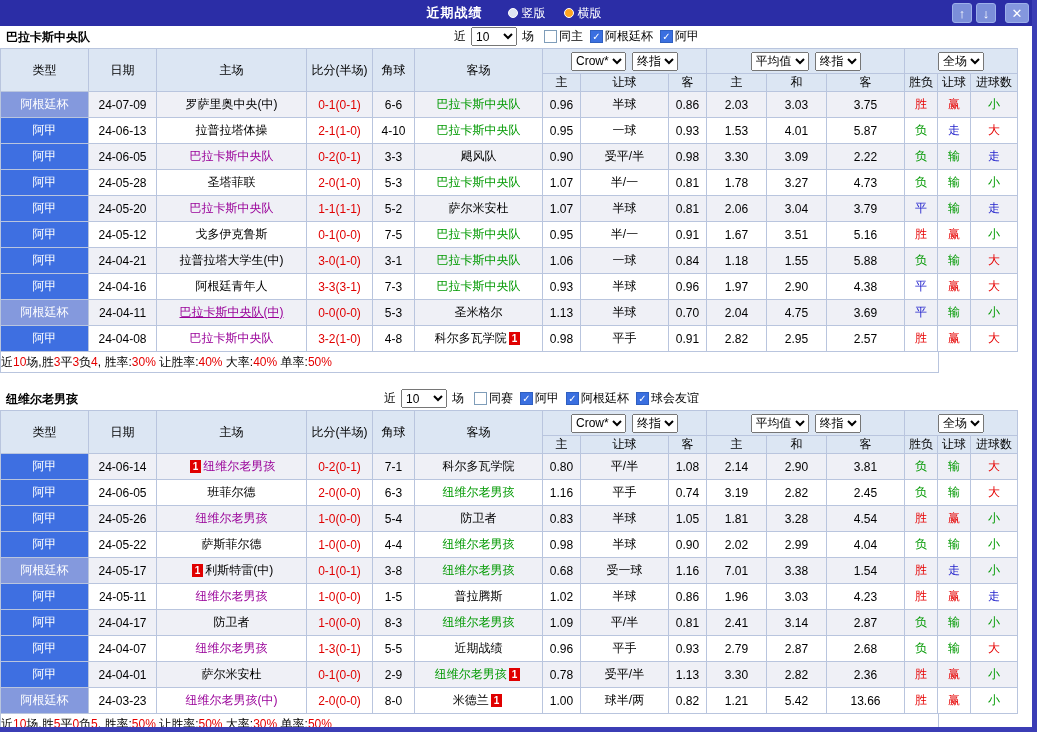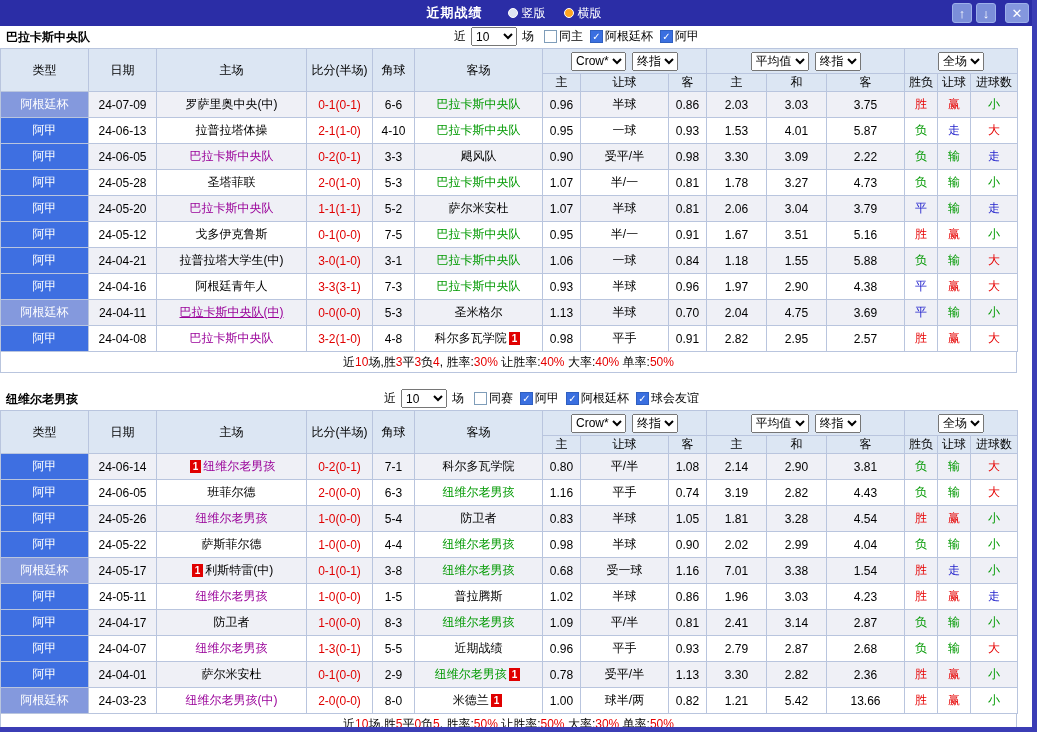--- a/index.html
+++ b/index.html
@@ -31,21 +31,21 @@
   .grid thead th{background:#dce6f3;font-weight:normal;font-size:12px}
   .h1 th{height:25px}
   .h2 th{height:18px}
   .hsel{font-size:12px;height:19px;margin:0 3px;vertical-align:middle}
   tbody tr{height:26px}
   tbody tr.odd{background:#eff0f6}
   tbody tr.even{background:#fff}
   td.type{color:#fff}
   td.score{color:#e00000}
   .badge{display:inline-block;background:#e00000;color:#fff;font-size:10px;line-height:13px;padding:0 3px;margin:0 2px;font-weight:bold}
-  .sec-foot{height:21px;line-height:20px;text-align:center;width:1017px;border:1px solid #b9c5de;border-top:none;font-size:12px;background:#fff}
+  .sec-foot{height:21px;line-height:20px;text-align:left;width:939px;border:1px solid #b9c5de;border-top:none;font-size:12px;background:#fff}
   .fred{color:#e60000}
   
   .edge-right{position:absolute;right:0;top:0;width:5px;height:732px;background:#3b3db5}
   .edge-bottom{position:absolute;left:0;bottom:0;width:1037px;height:5px;background:#3b3db5}
 </style>
 </head>
 <body>
 
 <div class="titlebar">
   <span class="tb-title">近期战绩</span>
@@ -393,21 +393,21 @@
             <td class="date">24-06-05</td>
             <td class="teamcell"><span class="tname" style="color: rgb(0, 0, 0);">班菲尔德</span></td>
             <td class="score">2-0(0-0)</td>
             <td class="corner">6-3</td>
             <td class="teamcell"><span class="tname" style="color: rgb(0, 153, 0);">纽维尔老男孩</span></td>
             <td class="num">1.16</td>
             <td class="num">平手</td>
             <td class="num">0.74</td>
             <td class="num">3.19</td>
             <td class="num">2.82</td>
-            <td class="num">4.43</td>
+            <td class="num">2.45</td>
             <td class="res" style="color: rgb(0, 153, 0);">负</td>
             <td class="res" style="color: rgb(0, 153, 0);">输</td>
             <td class="res" style="color: rgb(230, 0, 0);">大</td>
           </tr>
           <tr class="odd">
             <td class="type" style="background: rgb(62, 111, 225);">阿甲</td>
             <td class="date">24-05-26</td>
             <td class="teamcell"><span class="tname" style="color: rgb(153, 0, 153);">纽维尔老男孩</span></td>
             <td class="score">1-0(0-0)</td>
             <td class="corner">5-4</td>

